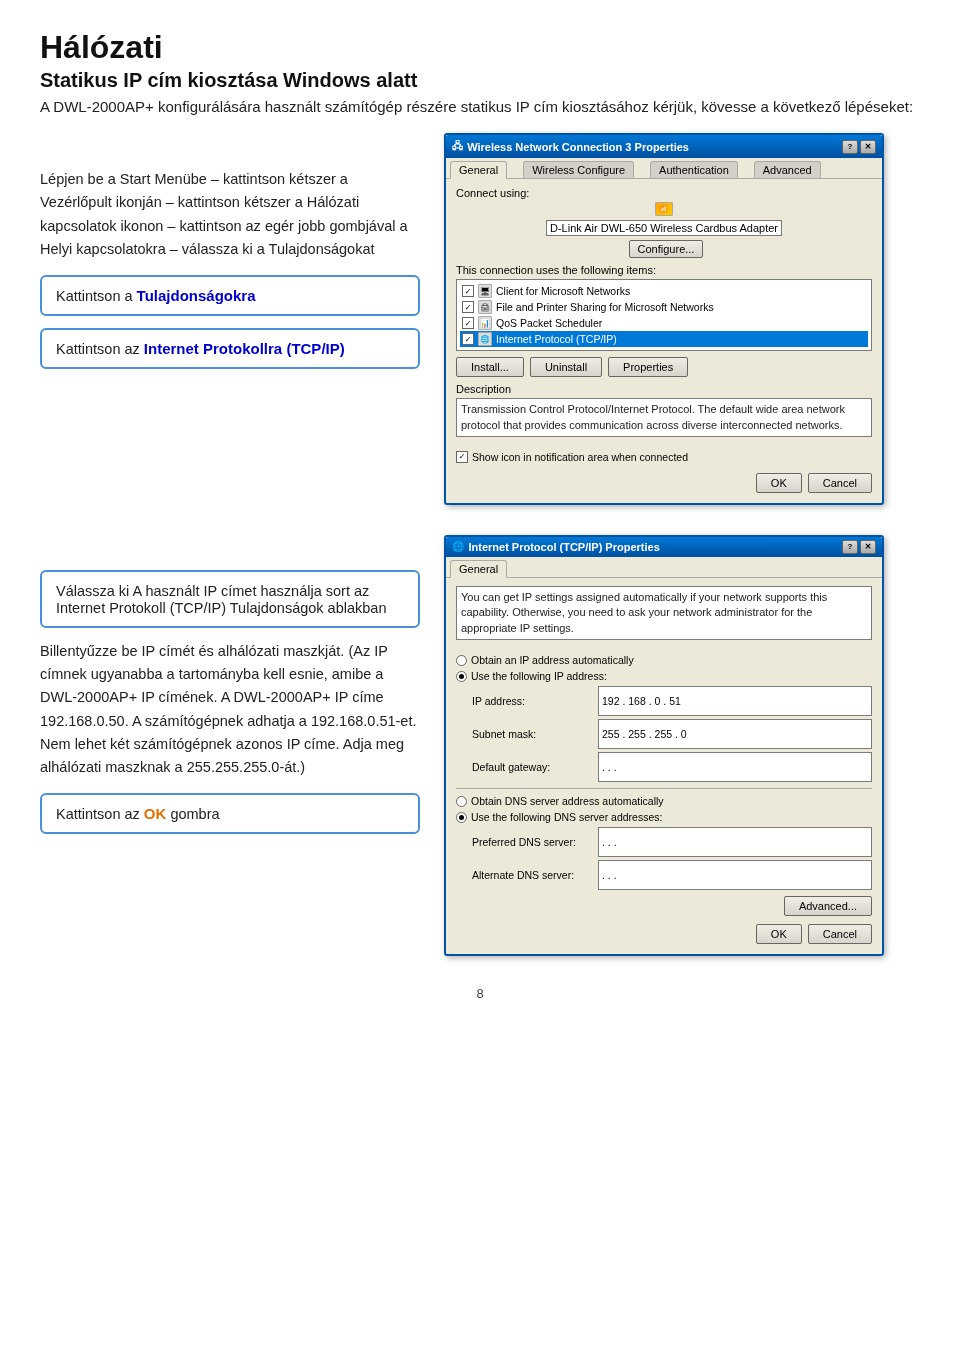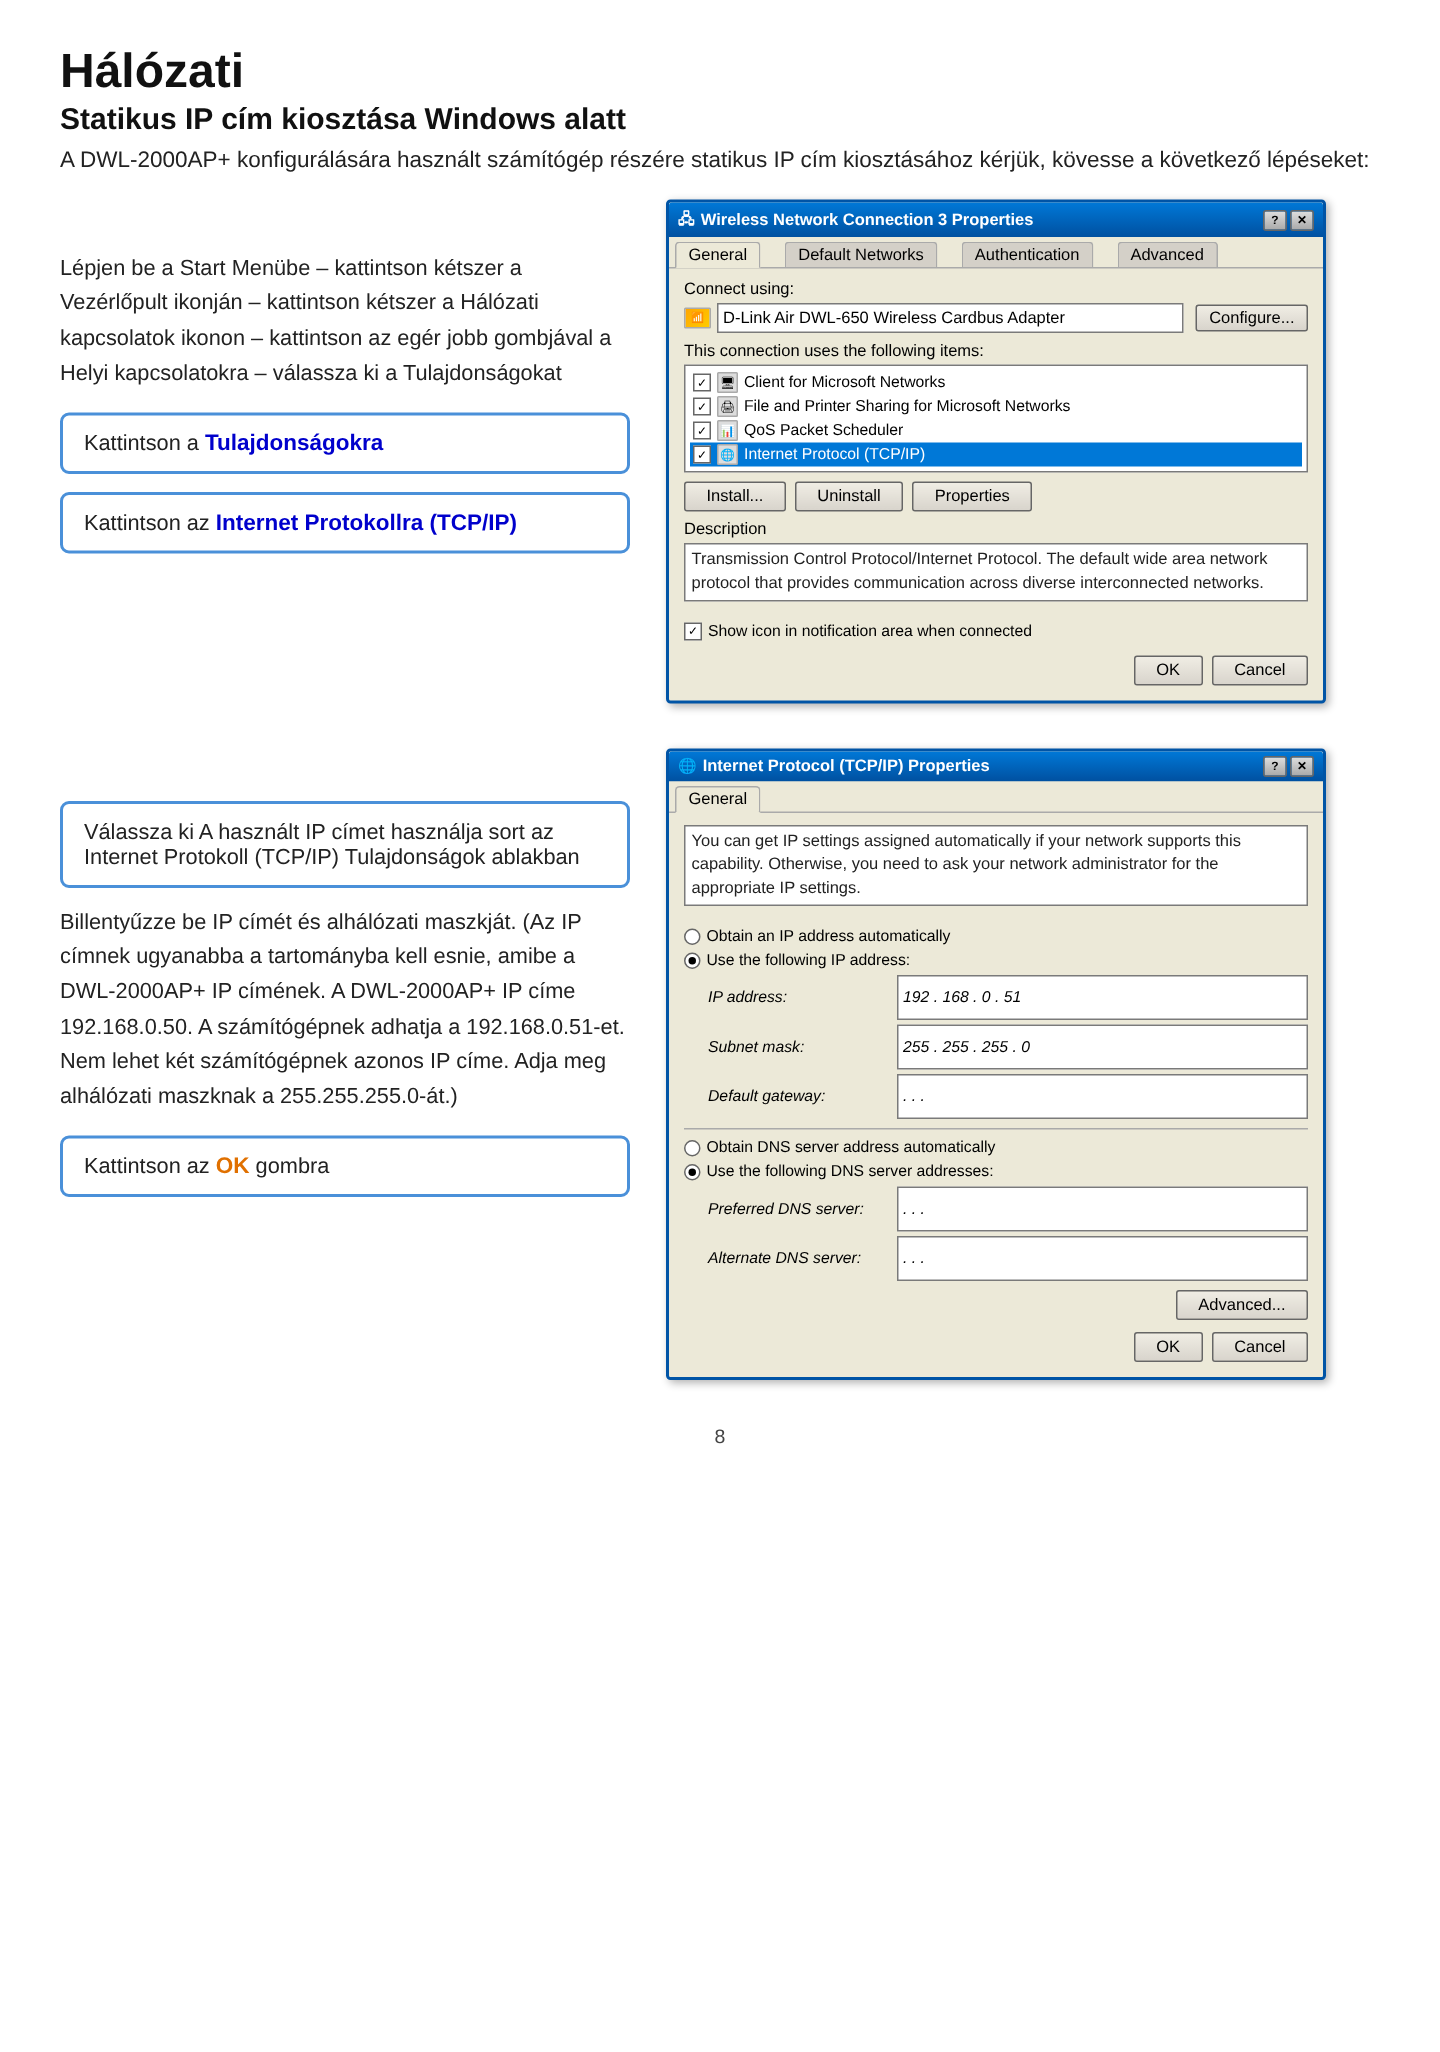--- a/index.html
+++ b/index.html
@@ -105,20 +105,21 @@
       z-index: 1;
       position: relative;
     }
     .win-body { padding: 8px 10px; }
     .win-label { font-size: 11px; margin-bottom: 3px; color: #000; }
     .win-input-row {
       display: flex;
       align-items: center;
       margin-bottom: 6px;
       gap: 4px;
+      flex-direction: column;
     }
     .win-input-box {
       border: 1px solid #7a7a7a;
       background: #fff;
       height: 20px;
       padding: 1px 3px;
       font-size: 11px;
       flex: 1;
       display: flex;
       align-items: center;
@@ -238,21 +239,20 @@
       border-radius: 50%;
       background: #000;
       display: block;
     }
     .win-ip-grid {
       display: grid;
       grid-template-columns: 120px 1fr;
       gap: 3px 6px;
       margin: 4px 0 6px 16px;
       align-items: center;
-      font-style: italic;
     }
     .win-ip-label { font-size: 10.5px; }
     .win-ip-input {
       border: 1px solid #7a7a7a;
       background: #fff;
       height: 30px;
       font-size: 10.5px;
       padding: 1px 3px;
       display: flex;
       align-items: center;
@@ -303,21 +303,21 @@
           <span>Wireless Network Connection 3 Properties</span>
         </div>
         <div class="win-titlebar-buttons">
           <div class="win-btn-small">?</div>
           <div class="win-btn-small">✕</div>
         </div>
       </div>
 
       <div class="win-tabs">
         <div class="win-tab active">General</div>
-        <div class="win-tab">Default Networks</div>
+        <div class="win-tab">Wireless Configure</div>
         <div class="win-tab">Authentication</div>
         <div class="win-tab">Advanced</div>
       </div>
 
       <div class="win-body">
         <div class="win-label">Connect using:</div>
         <div class="win-input-row">
           <div class="win-card-icon">📶</div>
           <div class="win-input-box" style="flex:1;">D-Link Air DWL-650 Wireless Cardbus Adapter</div>
           <button class="win-configure-btn">Configure...</button>

